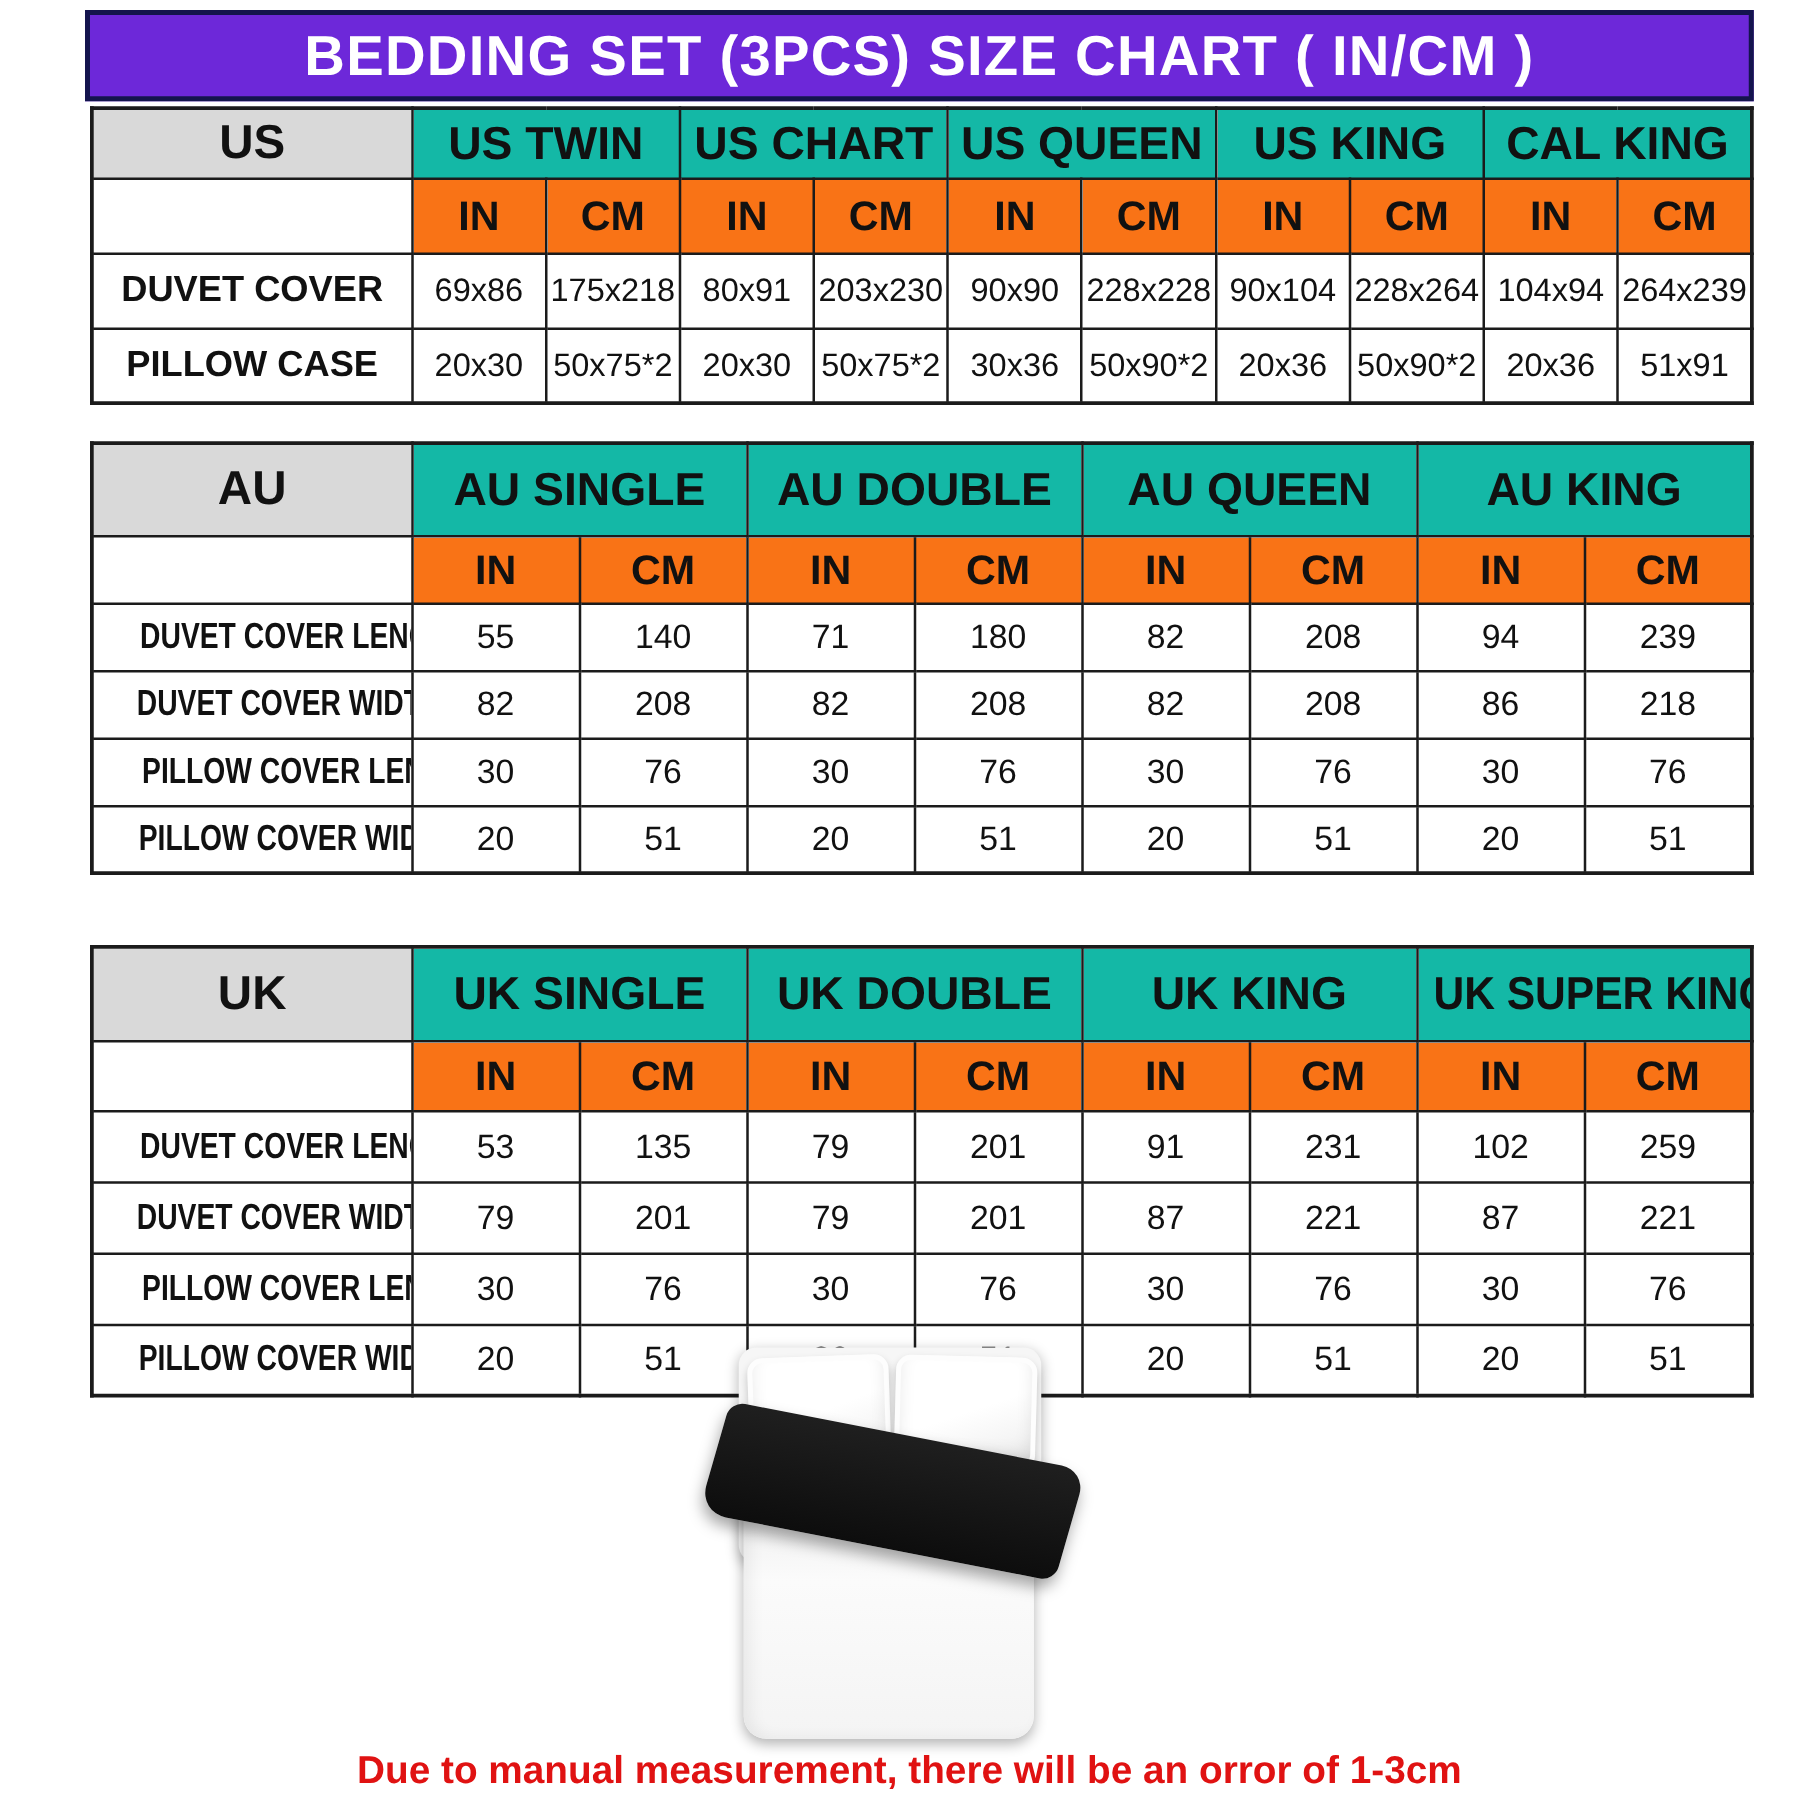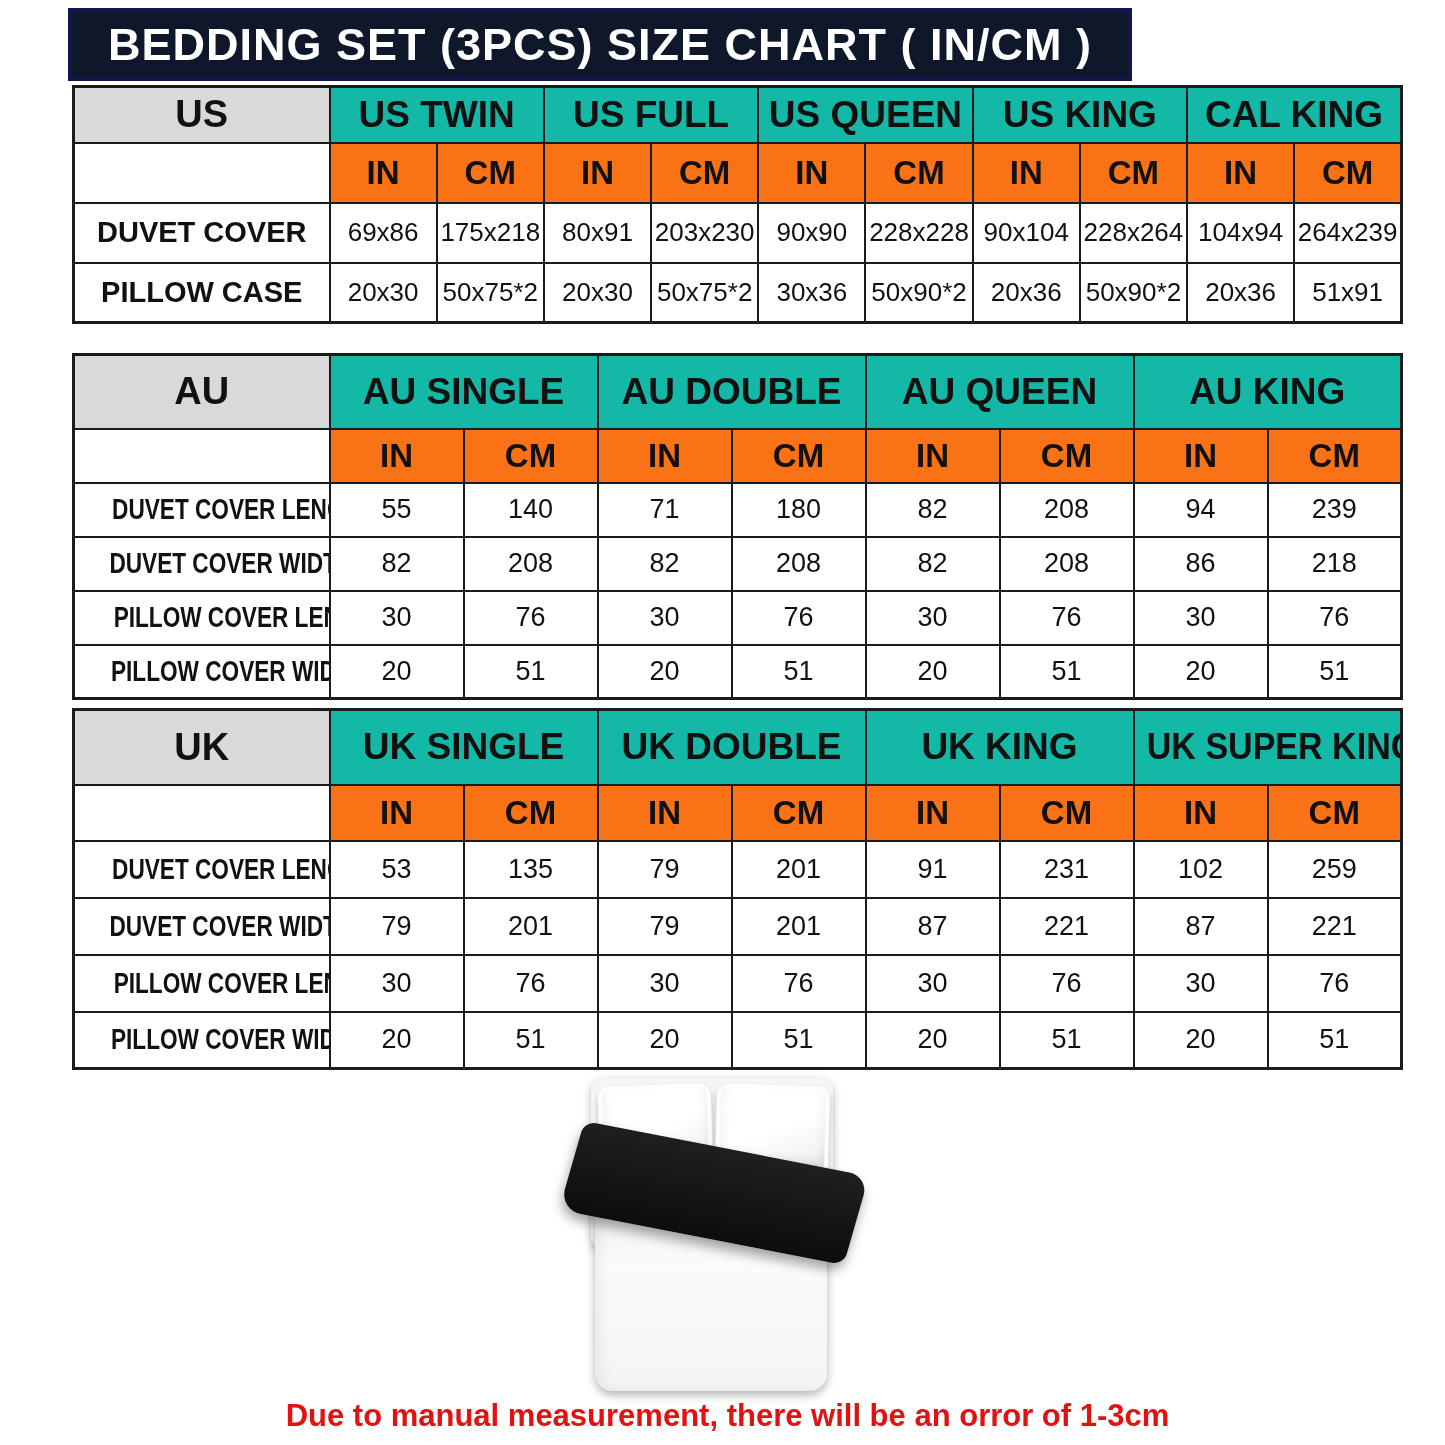--- a/index.html
+++ b/index.html
@@ -2,22 +2,22 @@
 <html><head>
 <meta charset="utf-8">
 <style>
   * { margin:0; padding:0; box-sizing:border-box; }
   html,body { background:#ffffff; }
   body { width:1445px; height:1445px; font-family:"Liberation Sans", sans-serif; }
   .page { position:relative; width:1445px; height:1445px; background:#fff; overflow:hidden; }
 
   
   .titlebar {
-    position:absolute; left:68px; top:8px; width:1064px; height:73px;
-    background:#0f172a; border:4px solid #14144e;
+    position:absolute; left:68px; top:8px; width:1335px; height:73px;
+    background:#6d28d9; border:4px solid #14144e;
     display:flex; align-items:center; justify-content:center;
   }
   .titlebar span {
     color:#ffffff; font-weight:bold; font-size:45px; letter-spacing:1px; white-space:nowrap;
   }
 
   
   table.tbl {
     position:absolute; left:72px; width:1331px;
     border-collapse:collapse; table-layout:fixed; background:#fff;
@@ -39,21 +39,21 @@
   .t-us { top:85px; }
   .t-us tr.r-hdr  { height:56px; }
   .t-us tr.r-unit { height:60px; }
   .t-us tr.r-data { height:60px; }
 
   .t-au { top:353px; }
   .t-au tr.r-hdr  { height:74px; }
   .t-au tr.r-unit { height:54px; }
   .t-au tr.r-data { height:54px; }
 
-  .t-uk { top:708px;padding-left:12px; }
+  .t-uk { top:756px;padding-left:12px; }
   .t-uk tr.r-hdr  { height:75px; }
   .t-uk tr.r-unit { height:56px; }
   .t-uk tr.r-data { height:57px; }
 
   .t-au td.val, .t-uk td.val { font-size:27px; }
 
   .cond { display:inline-block; transform:scaleX(0.78); transform-origin:center; white-space:nowrap; }
   td.hdr .squeeze { display:inline-block; transform:scaleX(0.92); transform-origin:center; white-space:nowrap; }
 
   
@@ -102,21 +102,21 @@
 
   <table class="tbl t-us">
     <colgroup>
         <col class="c-label">
         <col span="10">
       </colgroup>
     <tbody>
         <tr class="r-hdr">
       <td class="region">US</td>
       <td class="hdr" colspan="2">US TWIN</td>
-      <td class="hdr" colspan="2">US FULL</td>
+      <td class="hdr" colspan="2">US CHART</td>
       <td class="hdr" colspan="2">US QUEEN</td>
       <td class="hdr" colspan="2">US KING</td>
       <td class="hdr" colspan="2">CAL KING</td>
     </tr>
     <tr class="r-unit">
       <td class="blank"></td>
       <td class="unit">IN</td>
       <td class="unit">CM</td>
       <td class="unit">IN</td>
       <td class="unit">CM</td>

